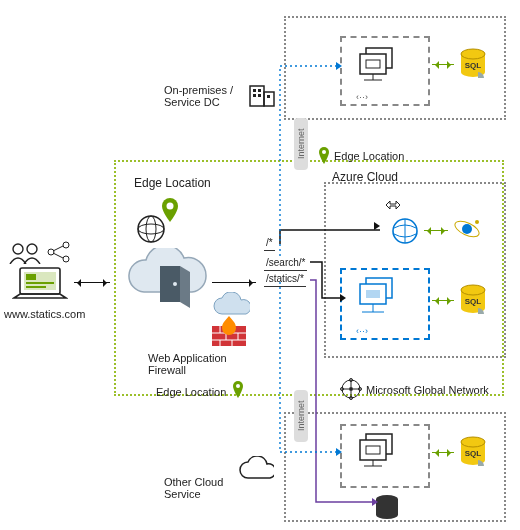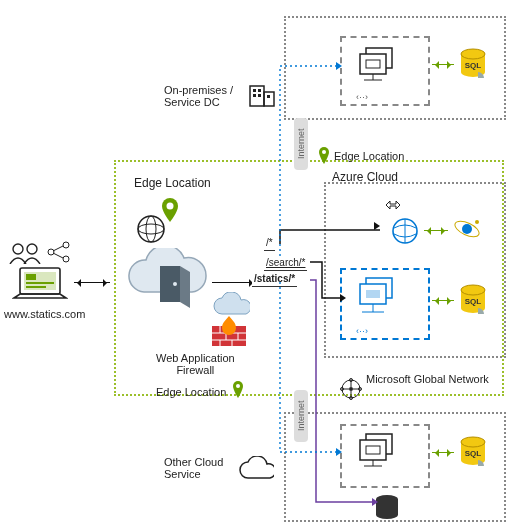--- a/index.html
+++ b/index.html
@@ -145,21 +145,21 @@
       <line x1="10" y1="10" x2="10" y2="17"></line>
         <line x1="22" y1="10" x2="22" y2="17"></line>
       <line x1="16" y1="17" x2="16" y2="24"></line>
         <line x1="28" y1="17" x2="28" y2="24"></line>
       <line x1="10" y1="24" x2="10" y2="30"></line>
         <line x1="22" y1="24" x2="22" y2="30"></line>
     </g>
     <path d="M19 0 c4 5 7 7 7 12 a7 7 0 0 1 -14 0 c0 -5 3 -7 7 -12 z" fill="#ff8c00"></path>
   </svg>
 </div>
-<div class="label" style="left:156px; top:352px; white-space:pre; text-align:center;"><span>Web Application
+<div class="label" style="left:148px; top:352px; white-space:pre; text-align:left;"><span>Web Application
 Firewall</span></div>
 
 <div class="icon" style="left:230px; top:380px;">
   <svg width="16" height="20">
       <path d="M8 1 a5 5 0 0 1 5 5 c0 4 -5 12 -5 12 s-5 -8 -5 -12 a5 5 0 0 1 5 -5 z" fill="#6aa000"></path>
       <circle cx="8" cy="6" r="2" fill="#fff"></circle>
     </svg>
 </div>
 <div class="label" style="left:156px; top:386px;">Edge Location</div>
 <div class="icon" style="left:316px; top:146px;">
@@ -262,24 +262,24 @@
         <line x1="11" y1="13" x2="11" y2="20"></line>
         <line x1="2" y1="11" x2="9" y2="11"></line>
         <line x1="13" y1="11" x2="20" y2="11"></line>
         <circle cx="11" cy="2" r="1.5"></circle>
         <circle cx="11" cy="20" r="1.5"></circle>
         <circle cx="2" cy="11" r="1.5"></circle>
         <circle cx="20" cy="11" r="1.5"></circle>
       </g>
     </svg>
 </div>
-<div class="label" style="left:366px; top:373px;">Microsoft Global Network</div>
+<div class="label" style="left:366px; top:384px;">Microsoft Global Network</div>
 
 <div class="box grey" style="left:284px; top:412px; width:222px; height:110px;"></div>
-<div class="label" style="left:164px; top:456px; white-space:pre;"><span>Other Cloud
+<div class="label" style="left:164px; top:476px; white-space:pre;"><span>Other Cloud
 Service</span></div>
 <div class="icon" style="left:236px; top:456px;">
   <svg width="38" height="26">
       <path d="M12 22 a8 8 0 0 1 0 -16 a10 10 0 0 1 19 2 a7 7 0 0 1 3 14 H12 z" fill="none" stroke="#222" stroke-width="1.5"></path>
     </svg>
 </div>
 
 <div class="box grey" style="left:340px; top:424px; width:90px; height:64px; border-style:dashed;"></div>
 <div class="icon" style="left:356px; top:432px;">
   <svg width="44" height="38">
@@ -305,22 +305,22 @@
       <ellipse cx="13" cy="5" rx="11" ry="4" fill="#333"></ellipse>
       <path d="M2 5 v16 a11 4 0 0 0 22 0 V5" fill="#333"></path>
     </svg>
 </div>
 
 <div class="pipe" style="left:294px; top:118px; height:52px;">Internet</div>
 <div class="pipe" style="left:294px; top:390px; height:52px;">Internet</div>
 
 <div class="arrow-h black" style="left:212px; top:282px; width:44px;"></div>
 <div class="pathlabel" style="left:264px; top:236px;">/*</div>
-<div class="pathlabel" style="left:264px; top:256px;text-decoration:underline;">/search/*</div>
-<div class="pathlabel" style="left:252px; top:272px;font-weight:bold;">/statics/*</div>
+<div class="pathlabel" style="left:264px; top:256px;">/search/*</div>
+<div class="pathlabel" style="left:264px; top:272px;">/statics/*</div>
 
 <svg class="connector" style="left:280px; top:220px;" width="120" height="30">
   <path d="M0 24 v-14 h100" fill="none" stroke="#111" stroke-width="1.5"></path>
   <path d="M100 6 l-6 4 v-8 z" fill="#111"></path>
 </svg>
 <svg class="connector" style="left:310px; top:262px;" width="40" height="44">
   <path d="M0 0 h12 v36 h18" fill="none" stroke="#111" stroke-width="1.5"></path>
   <path d="M30 32 l-6 4 6 4 z" fill="none"></path>
     <path d="M30 32 l0 8 6 -4 z" fill="#111"></path>
 </svg>

